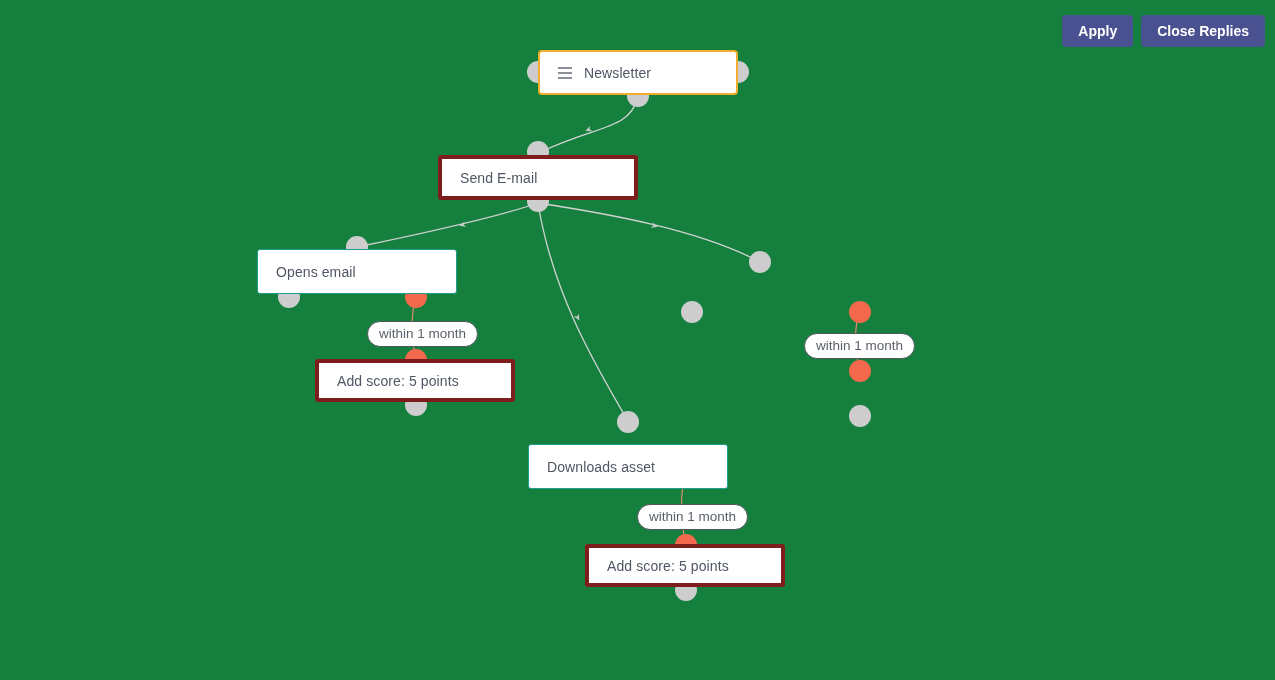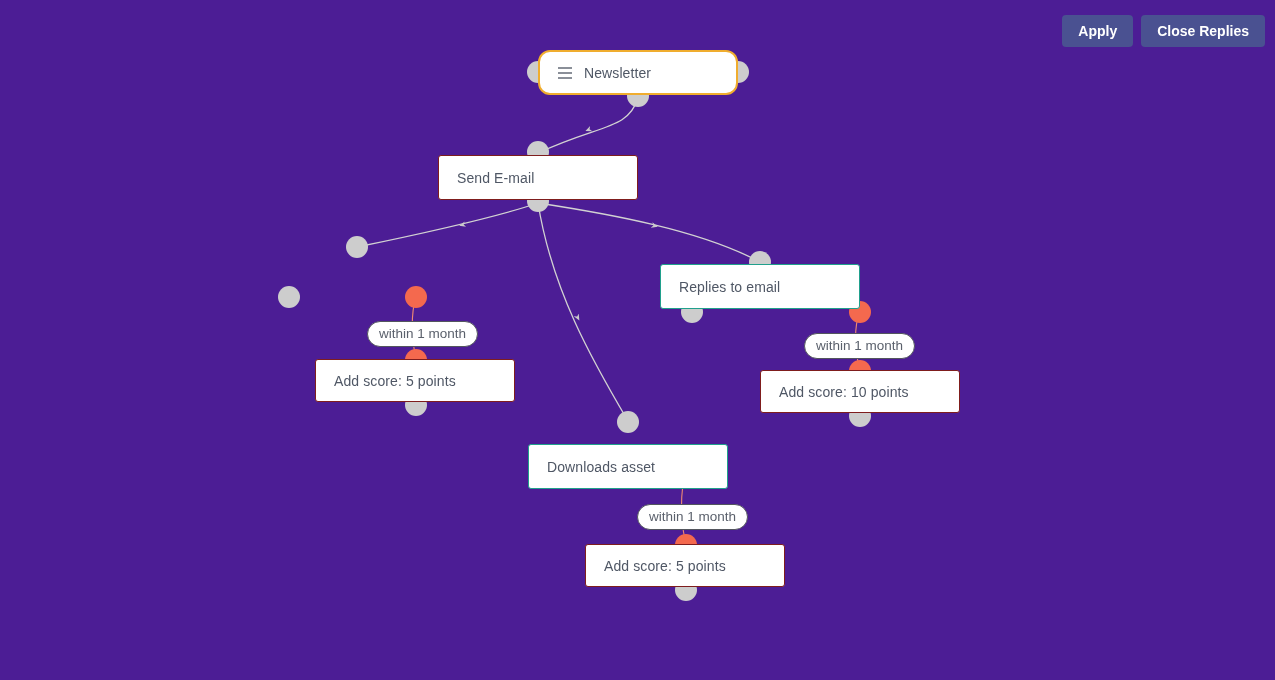--- a/index.html
+++ b/index.html
@@ -7,21 +7,21 @@
     margin: 0; padding: 0;
     width: 1275px; height: 680px;
     background: #ffffff;
     font-family: "Liberation Sans", sans-serif;
     overflow: hidden;
   }
   #app {
     position: relative;
     width: 1275px;
     height: 680px;
-    background: #4c1d95;
+    background: #15803d;
   }
 
   
   .toolbar {
     position: absolute;
     top: 15px;
     right: 10px;
     display: flex;
     gap: 8px;
     z-index: 40;
@@ -68,26 +68,26 @@
     cursor: move;
   }
   .node .node-label {
     font-size: 14px;
     color: #4f5765;
     letter-spacing: 0.1px;
     white-space: nowrap;
   }
   .node.source {
     border: 2px solid #f0ad2e;
-    border-radius: 12px;
+    border-radius: 4px;
   }
   .node.condition {
     border: 1px solid #20a08c;
   }
-  .node.action { border: 1px solid #7f1d1d; }
+  .node.action { border: 4px solid #7f1d1d; }
 
   .list-icon {
     width: 14px;
     height: 12px;
     margin-right: 12px;
     display: inline-block;
     position: relative;
     flex: none;
   }
   .list-icon i {
@@ -221,36 +221,33 @@
           <i></i>
           <i></i>
         </span>
       <span class="node-label">Newsletter</span>
     </div>
 
     <div class="node action" style="left:438px; top:155px; width:200px; height:45px;">
       <span class="node-label">Send E-mail</span>
     </div>
 
-
-    <div class="node condition" style="left:660px; top:264px; width:200px; height:45px;">
-      <span class="node-label">Replies to email</span>
-    </div>
+    <div class="node condition" style="left:257px; top:249px; width:200px; height:45px;">
+      <span class="node-label">Opens email</span>
+    </div>
+
 
     <div class="node condition" style="left:528px; top:424px; width:200px; height:45px;margin-top:20px;">
       <span class="node-label">Downloads asset</span>
     </div>
 
     <div class="node action" style="left:315px; top:359px; width:200px; height:43px;">
       <span class="node-label">Add score: 5 points</span>
     </div>
 
-    <div class="node action" style="left:760px; top:370px; width:200px; height:43px;">
-      <span class="node-label">Add score: 10 points</span>
-    </div>
 
     <div class="node action" style="left:585px; top:544px; width:200px; height:43px;">
       <span class="node-label">Add score: 5 points</span>
     </div>
 
     <div class="edge-label" style="left:367px; top:321px;">within 1 month</div>
 
     <div class="edge-label" style="left:804px; top:333px;">within 1 month</div>
 
     <div class="edge-label" style="left:637px; top:504px;">within 1 month</div>

